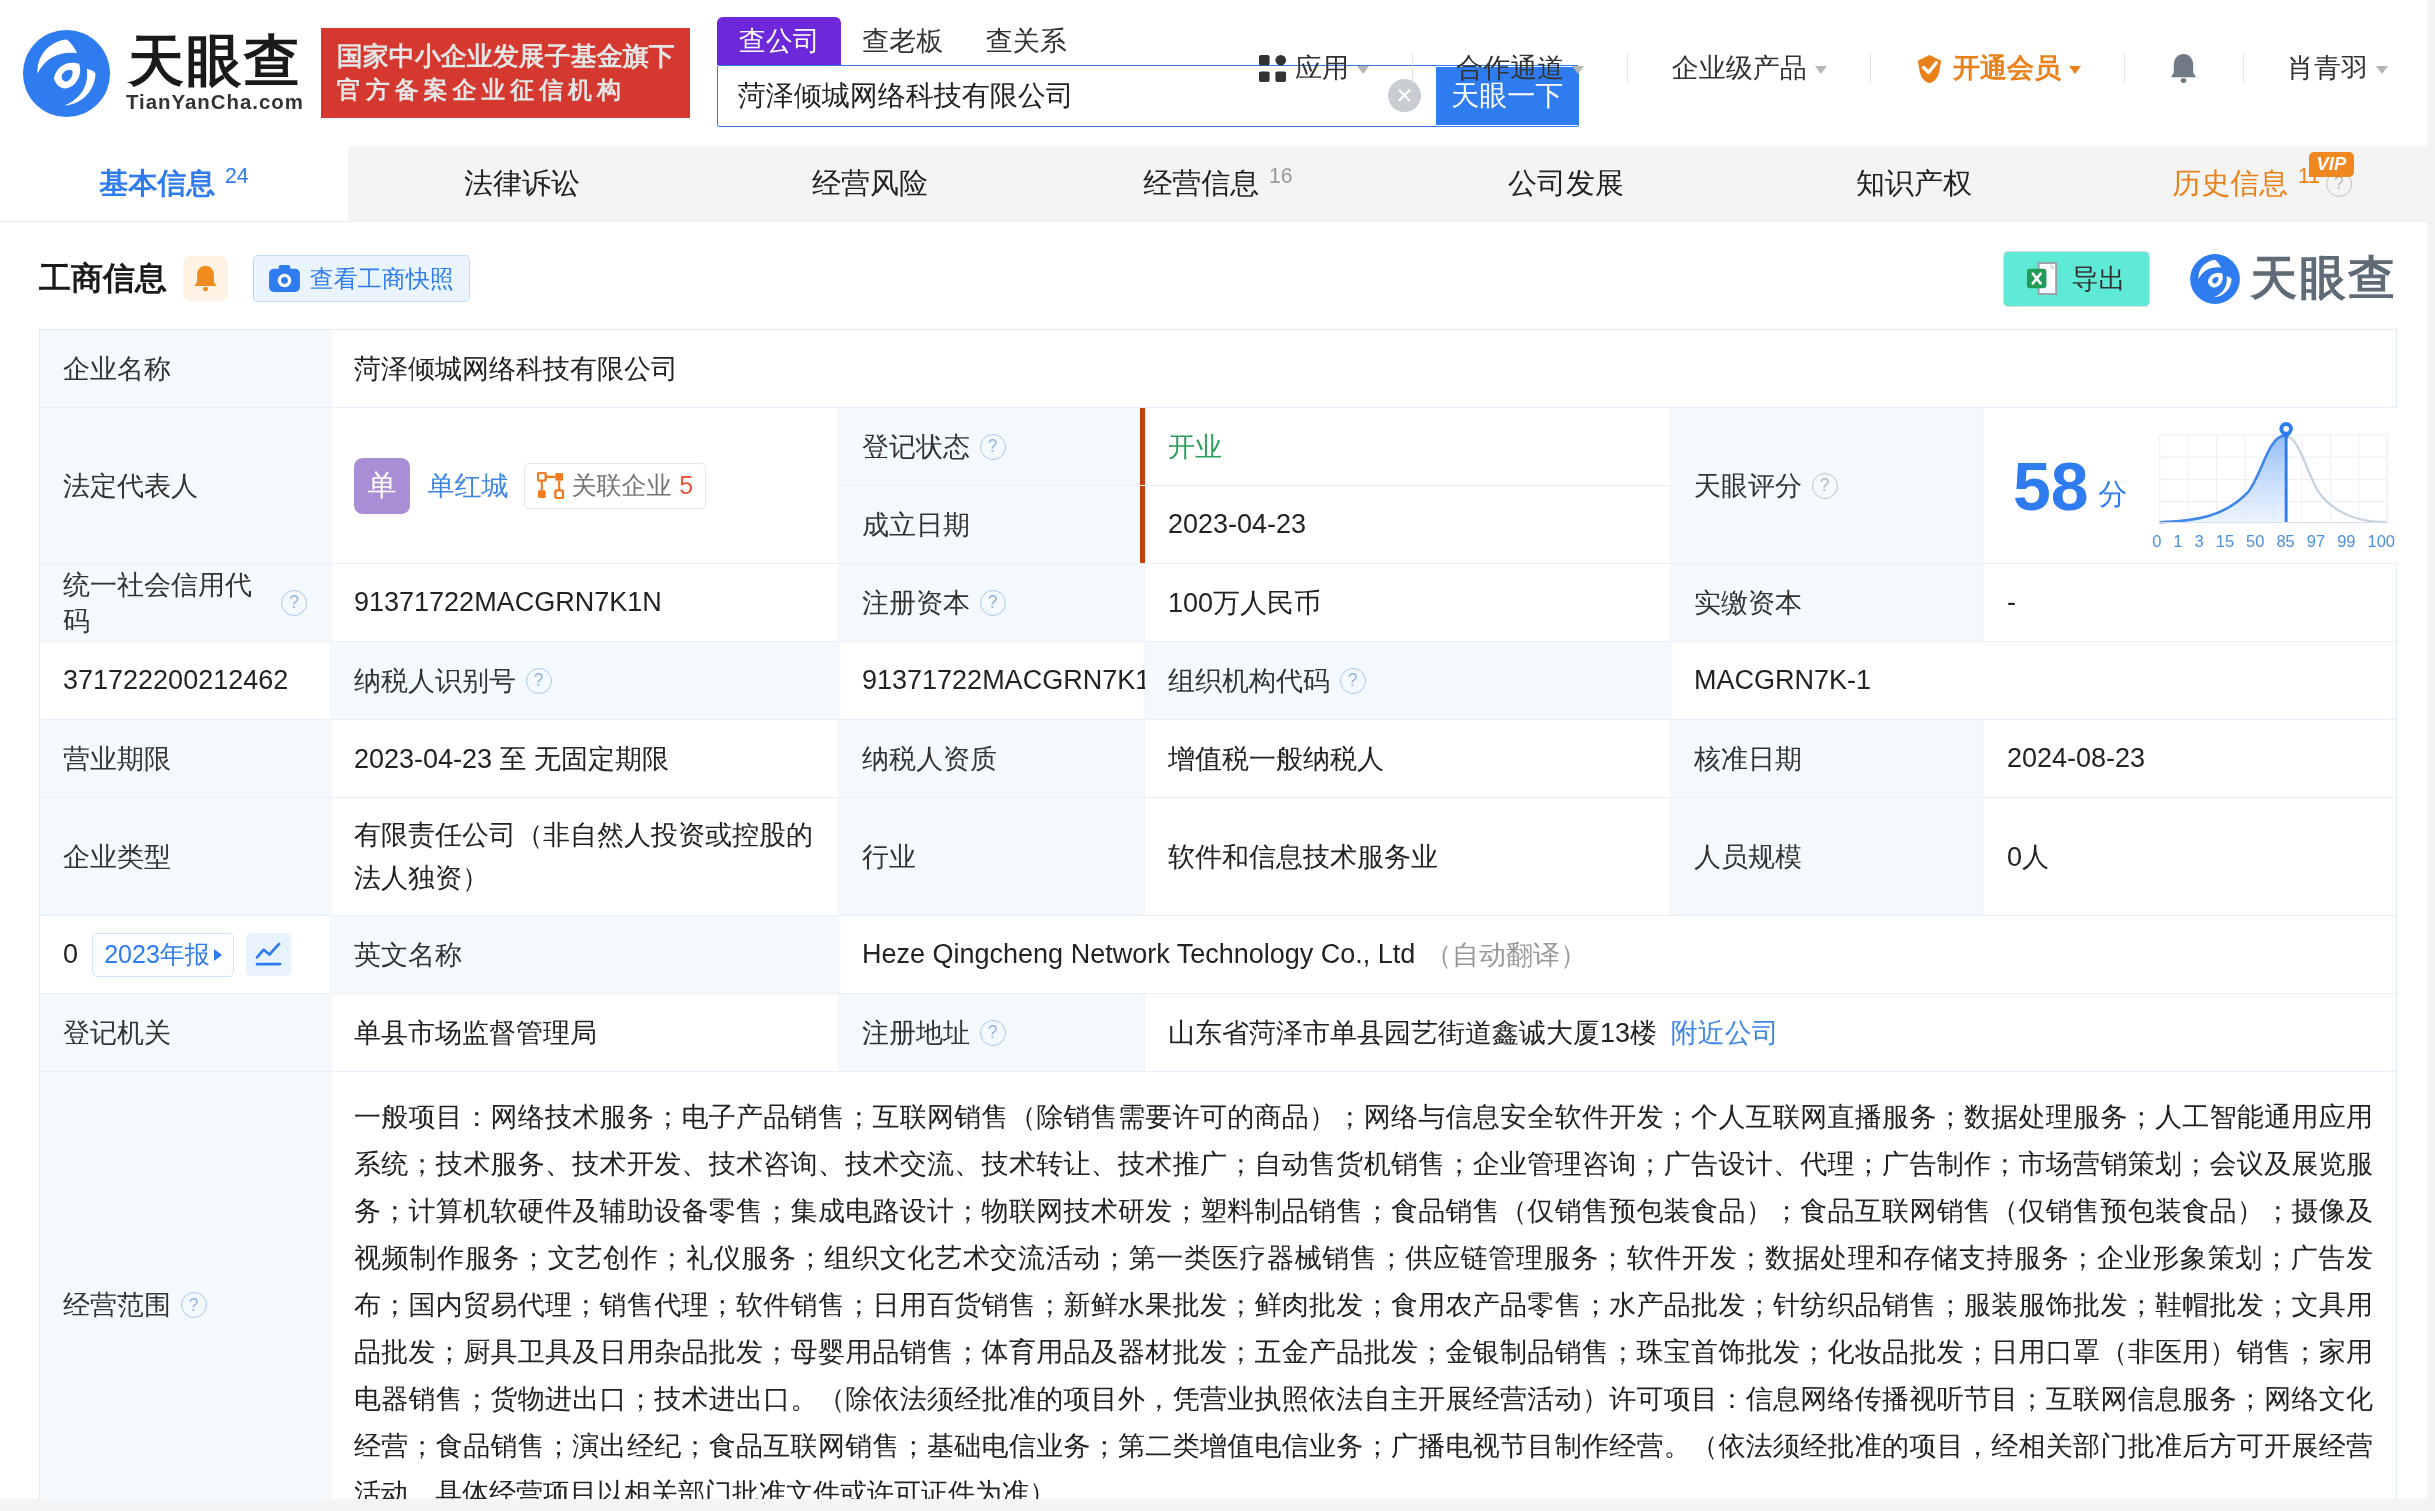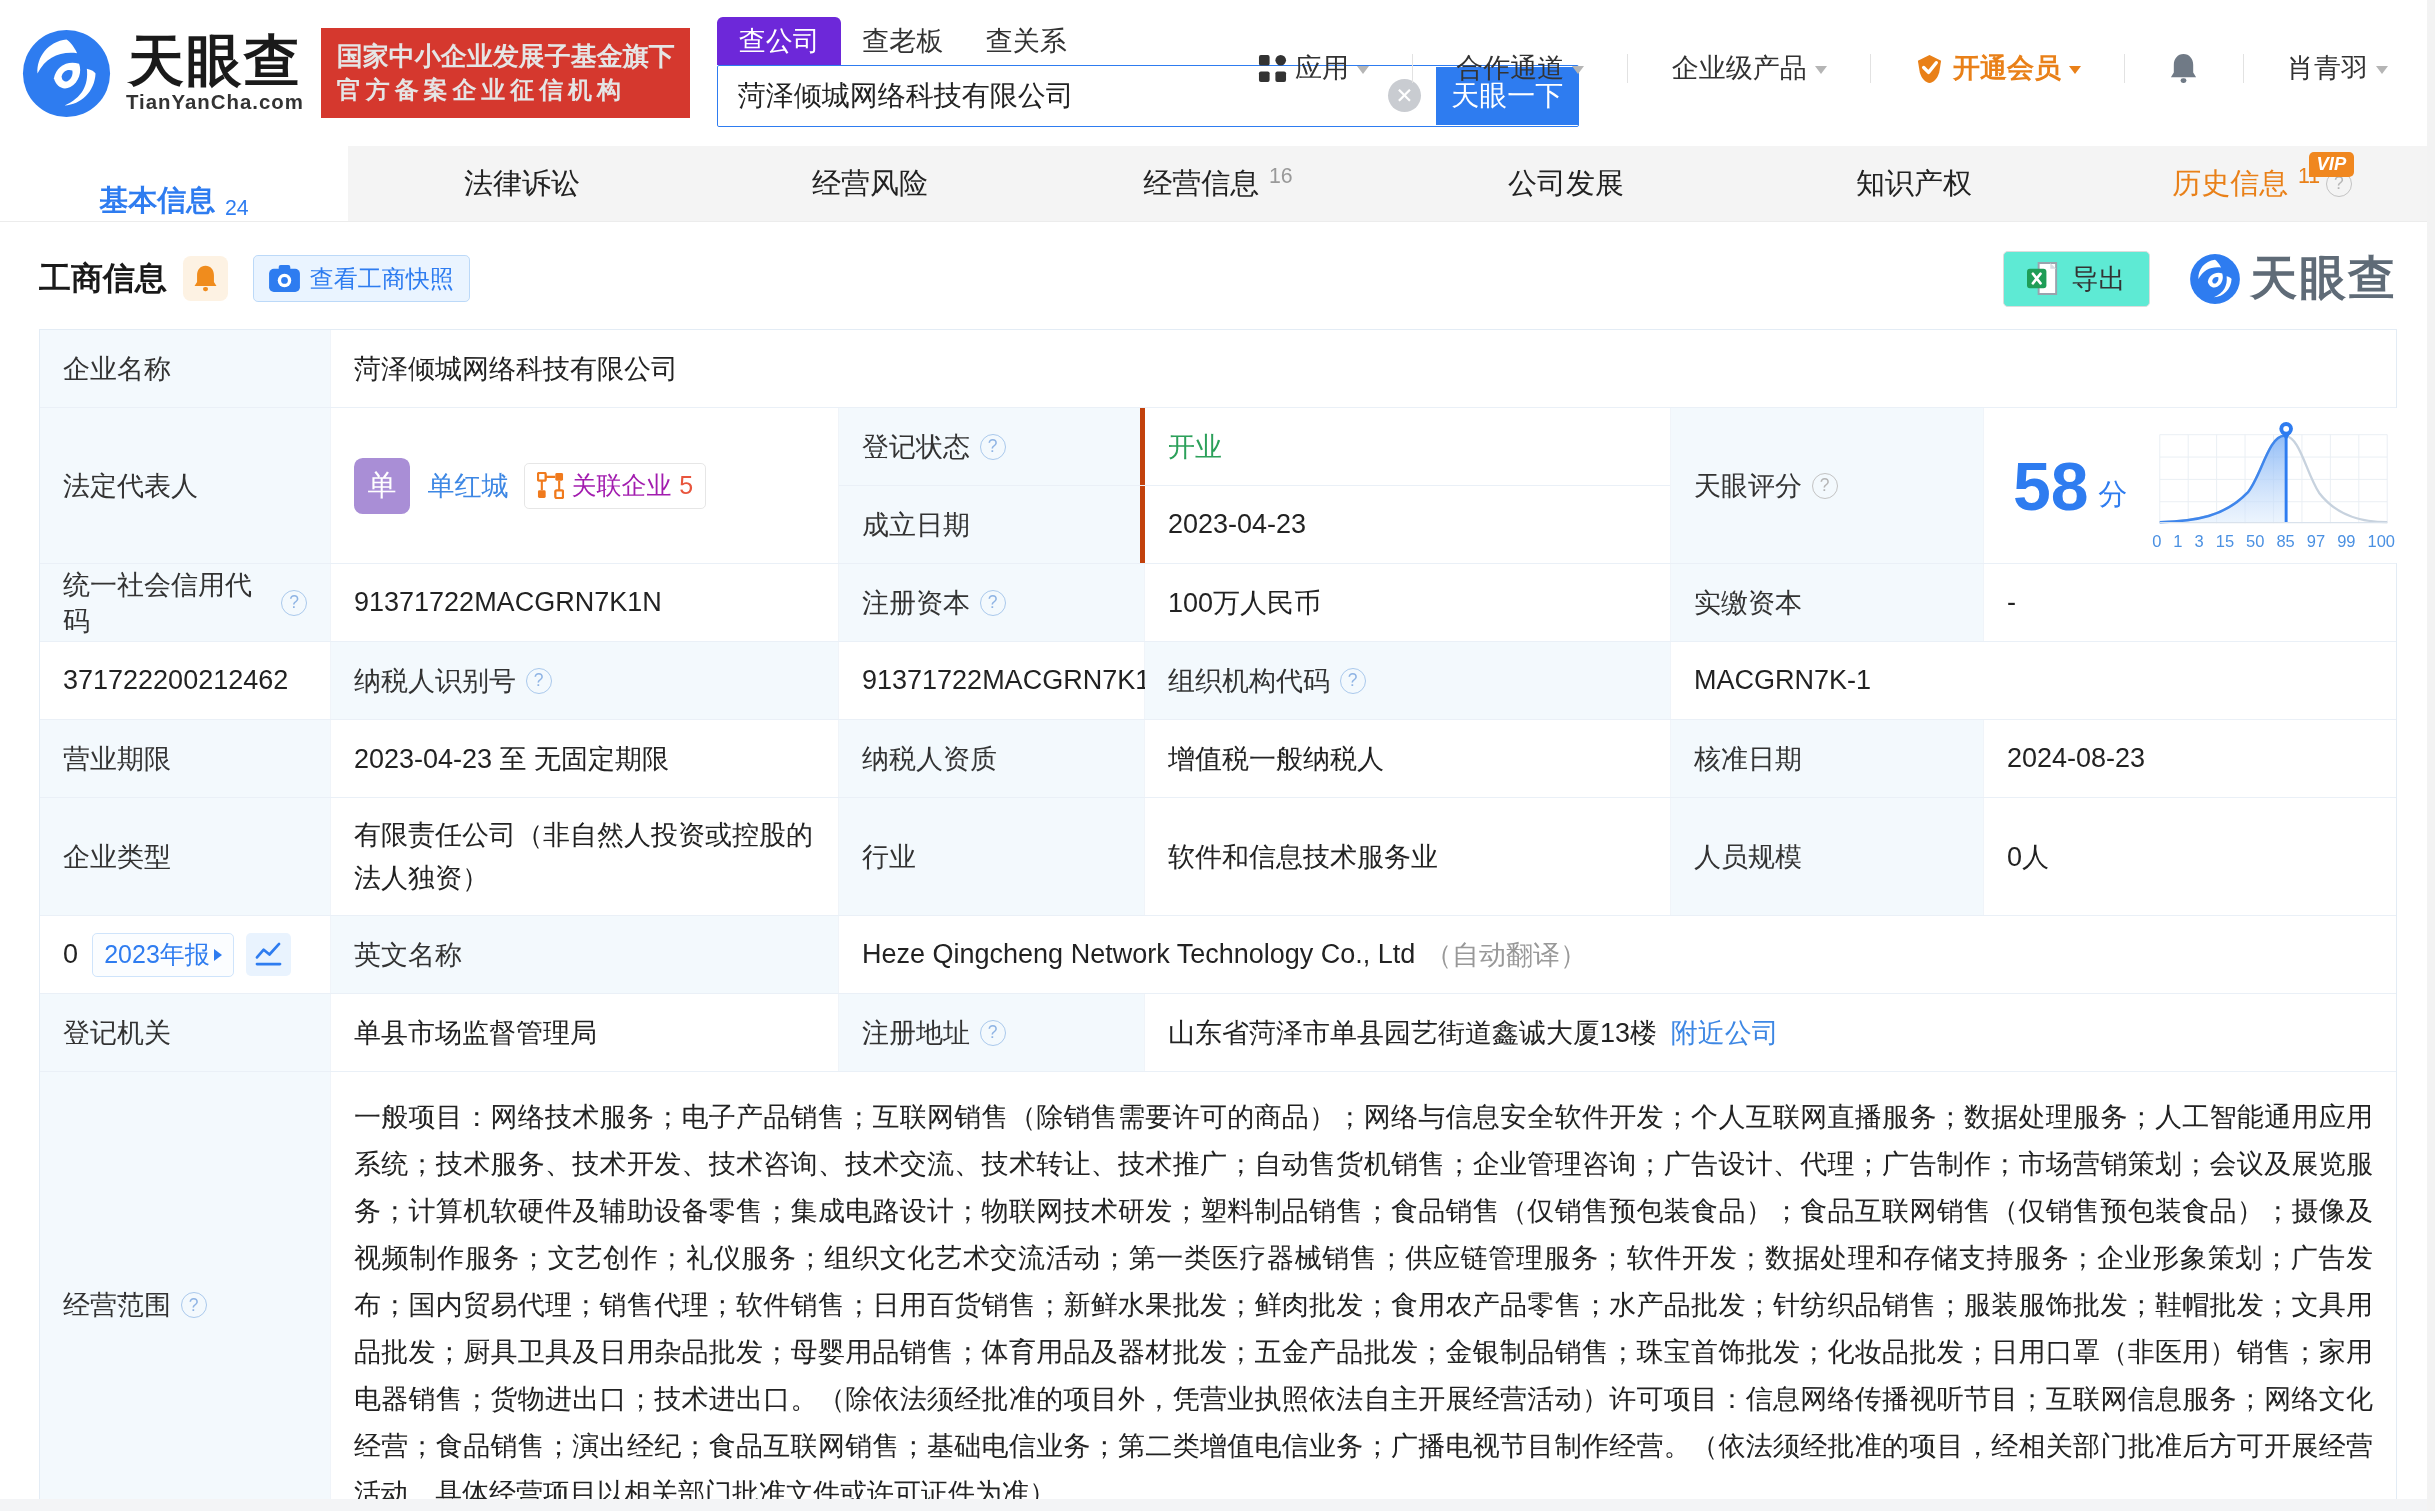--- a/index.html
+++ b/index.html
@@ -28,21 +28,21 @@
   .top-nav { position:absolute; right:27px; top:50px; display:flex; align-items:center; font-size:27px; color:#333;gap:22px; }
   .nav-item { display:flex; align-items:center; gap:7.8px; cursor:pointer; padding:0 21.3px; }
   .nav-sep { width:1px; height:29px; background:#e2e2e2; }
   .caret { width:0; height:0; border-left:6.8px solid transparent; border-right:6.8px solid transparent; border-top:8.7px solid #b5b5b5; margin-top:3.9px; }
   .nav-vip { color:#e98018; font-weight:bold; }
   .nav-vip .caret { border-top-color:#e98018; }
 
   
   .tabbar { height:76px; background:#f4f4f4; display:flex; border-bottom:1px solid #ececec; }
   .tab { flex:1; display:flex; align-items:center; justify-content:center; font-size:29px; color:#222; cursor:pointer; position:relative; gap:5.8px; }
-  .tab.active { background:#fff; color:#2e7cf0; font-weight:bold;align-items:flex-end; }
+  .tab.active { background:#fff; color:#2e7cf0; font-weight:bold; }
   .tab .count { font-size:21.3px; margin-left:3.9px; margin-top:-13.6px; color:#999; font-weight:normal; }
   .tab.active .count { color:#2e7cf0; }
   .tab.vip-tab { color:#e98018; }
   .tab.vip-tab .count { color:#e98018; }
   .vip-badge { position:absolute; top:5.8px; right:82px; background:#f0871f; color:#fff; font-size:18.4px; font-style:italic; font-weight:bold; padding:1px 7.8px 1.9px; border-radius:4.9px 4.9px 4.9px 0; }
   .help-circle { width:26px; height:26px; border-radius:50%; border:1.9px solid #c3c3c3; color:#b5b5b5; font-size:17.5px; display:inline-flex; align-items:center; justify-content:center; flex:none; }
   .help-blue { border-color:#aac9ec; color:#8fb4e4; }
 
   
   .section-head { display:flex; align-items:center; padding:25px 39px 15.5px; }
@@ -70,21 +70,21 @@
   .sub-row .cell { border-right:5px solid #c2410c; }
   .sub-row .cell:last-child { border-right:none; }
   .tall { min-height:153px; }
   .row-type .cell { min-height:116px; }
   .type-value { line-height:43px; padding:15.5px 23px; }
   .green { color:#2ca05a; }
   .link { color:#3d87e4; cursor:pointer; }
   .gray-note { color:#999; margin-left:9.7px; }
   .avatar { width:56px; height:56px; border-radius:8.7px; background:#a98ed6; color:#fff; font-size:29px; display:flex; align-items:center; justify-content:center; flex:none; }
   .rel-chip { display:flex; align-items:center; gap:7.8px; border:1px solid #e6e6e6; border-radius:4.9px; padding:5.8px 11.6px; margin-left:15.5px; cursor:pointer; }
-  .rel-chip .rel-label { color:#a21caf; font-size:25px; }
+  .rel-chip .rel-label { color:#737373; font-size:25px; }
   .rel-chip .rel-count { color:#e8553d; font-size:25px; }
   .report-chip { display:flex; align-items:center; gap:3.9px; border:1px solid #cfe4fb; border-radius:4.9px; padding:4.9px 11.6px; margin-left:13.6px; color:#2e7cf0; font-size:25px; cursor:pointer; background:#fbfdff; }
   .tri-r { width:0; height:0; border-top:6.8px solid transparent; border-bottom:6.8px solid transparent; border-left:8.7px solid #2e7cf0; }
   .chart-chip { width:45px; height:43px; background:#e9f3fe; border-radius:4.9px; display:flex; align-items:center; justify-content:center; margin-left:11.6px; cursor:pointer; }
   .score-cell { display:flex; align-items:center; padding-left:29px; gap:25px; }
   .score-num { font-size:68px; font-weight:bold; color:#2e7cf0; line-height:1; }
   .score-unit { font-size:29px; color:#2e7cf0; margin-left:-15.5px; align-self:center; margin-top:17.5px; }
   .score-graph { display:flex; flex-direction:column; }
   .score-axis { display:flex; justify-content:space-between; width:243px; font-size:16.5px; color:#4a90e2; margin-top:1.9px; }
   .scope-value { line-height:47px; padding:21.3px 23px; font-size:27px; text-align:justify; display:block; }

